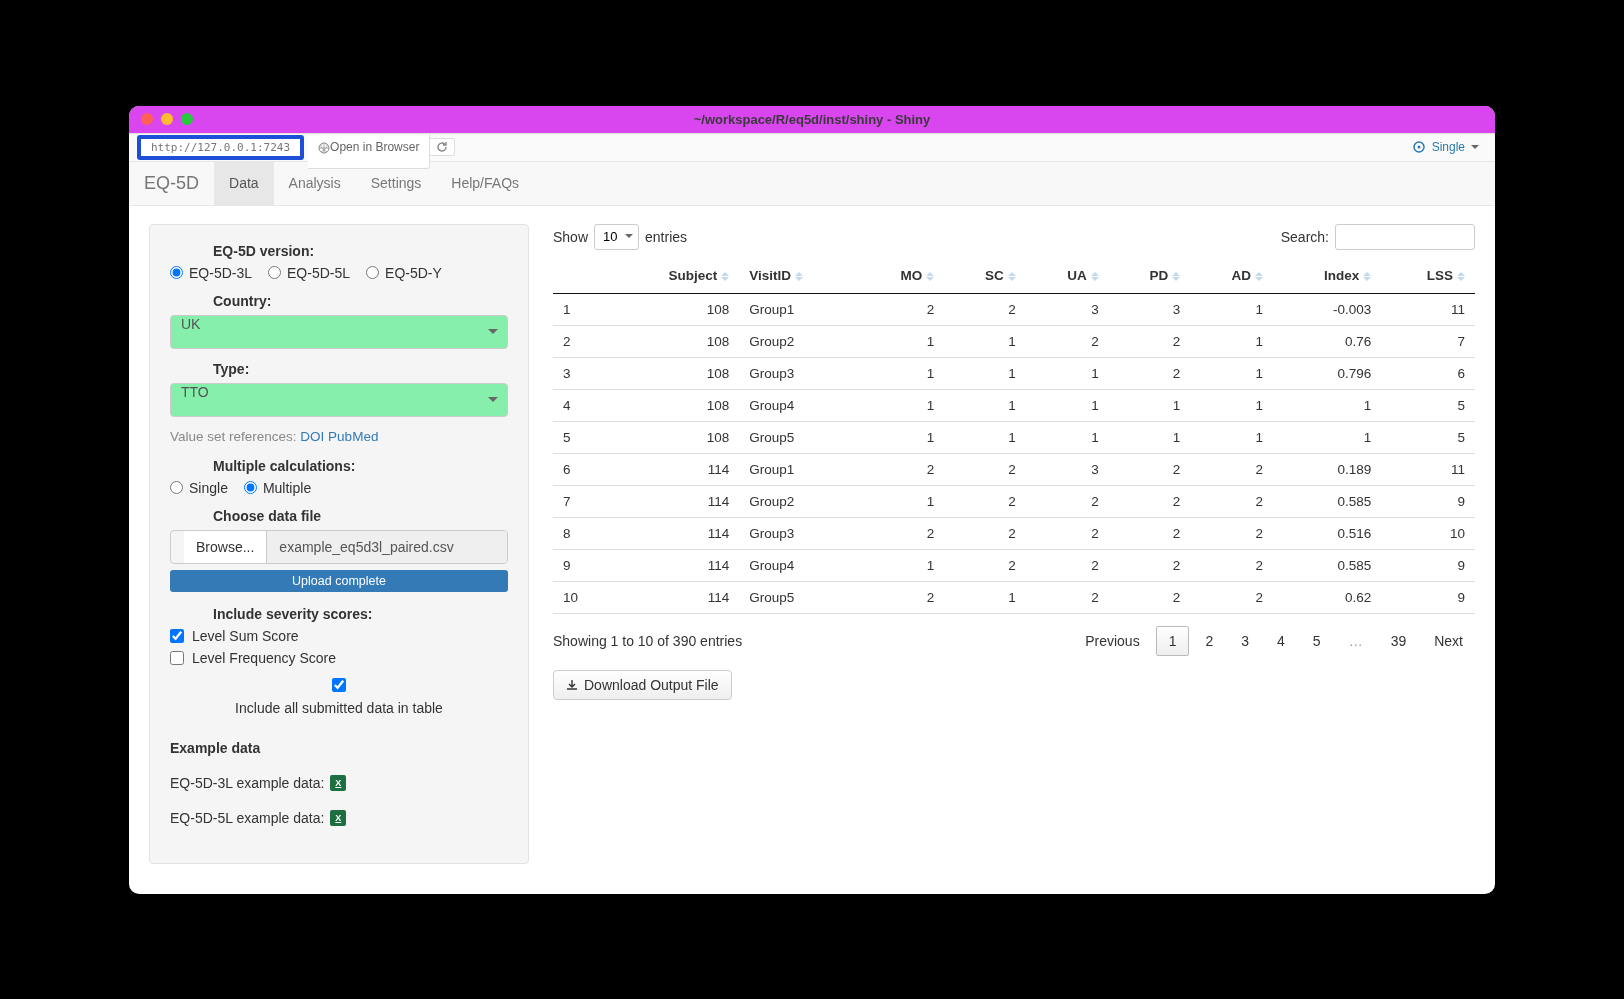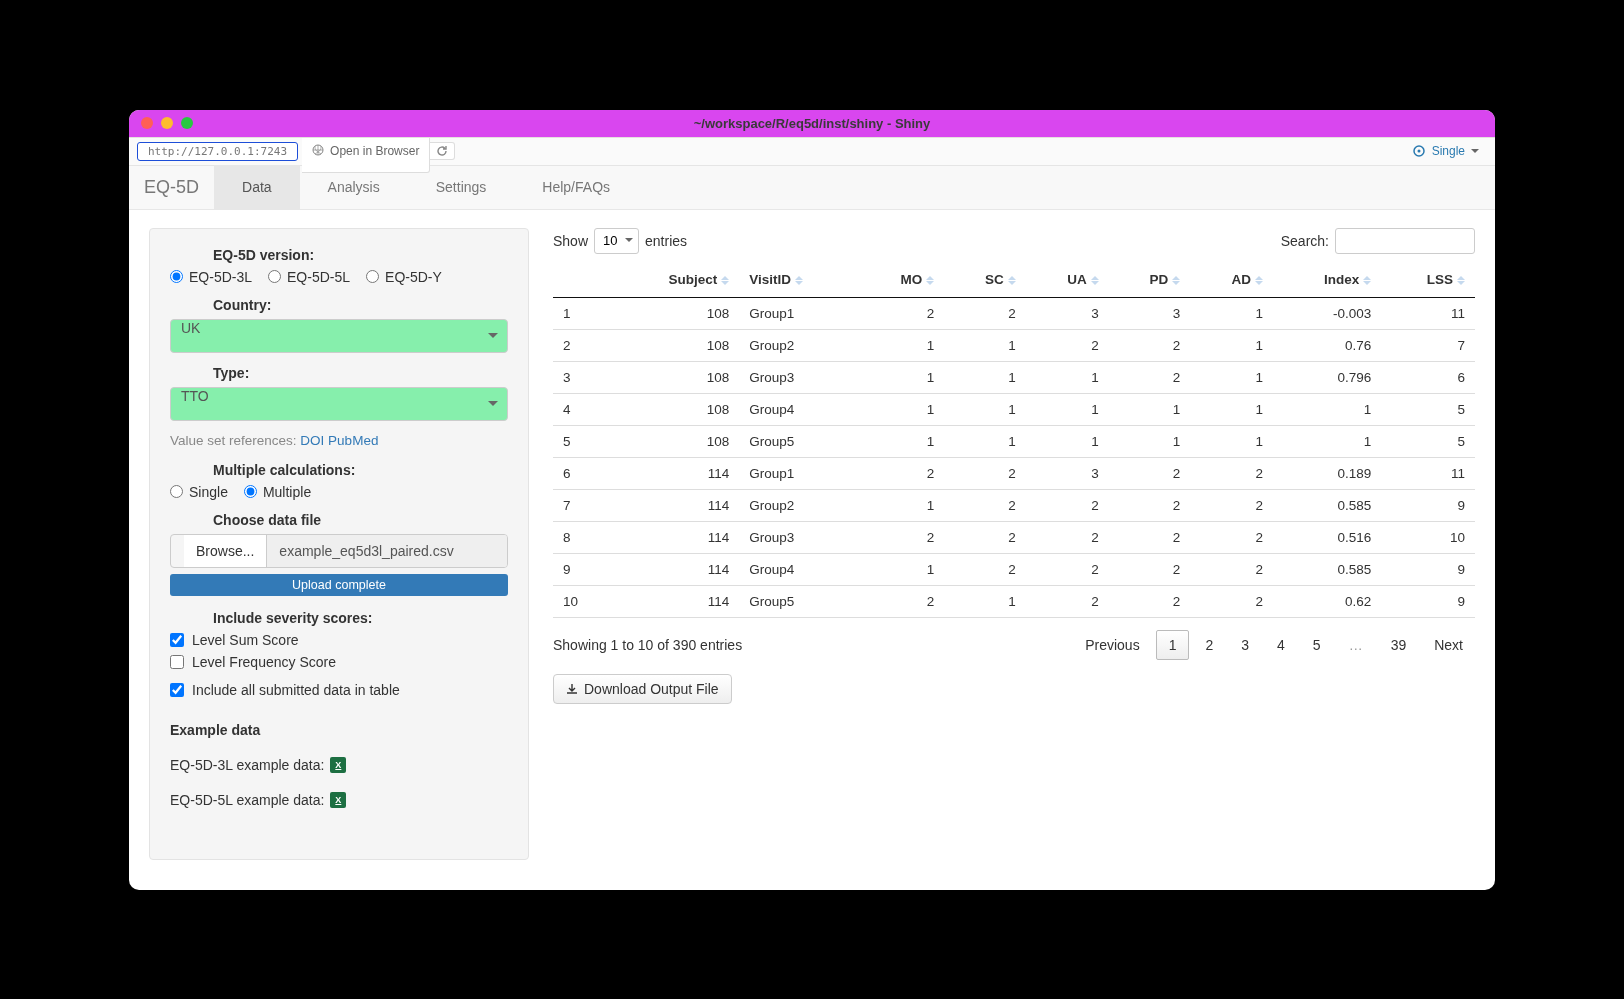--- a/index.html
+++ b/index.html
@@ -52,36 +52,35 @@
     border-bottom: 1px solid #e5e5e5;
     display: flex;
     align-items: center;
     padding: 0 8px;
     font-size: 12px;
     color: #666;
     gap: 4px;
   }
   .addr-url {
     background: #fff;
-    border: 1px solid #1d4ed8;
+    border: 4px solid #1d4ed8;
     border-radius: 3px;
     padding: 2px 10px;
     color: #777;
     font-family: "Menlo", monospace;
     font-size: 11px;
   }
   .addr-btn {
     border: 1px solid #ddd;
     border-left: none;
     background: #fff;
     padding: 14px 10px;
     border-radius: 0 3px 3px 0;
     display: flex;
-    align-items: flex-start;
-    gap: 6px;
+    align-items: flex-end;
     cursor: pointer;
   }
   .refresh-btn {
     border: 1px solid #ddd;
     border-left: none;
     background: #fff;
     padding: 2px 6px;
     border-radius: 0 3px 3px 0;
     cursor: pointer;
     color: #888;
@@ -101,21 +100,21 @@
     padding: 0 15px;
   }
   .navbar-brand {
     font-size: 18px;
     color: #777;
     margin-right: 15px;
     font-weight: 400;
     text-align: right;
   }
   .nav-tab {
-    padding: 0 28px;
+    padding: 0 15px;
     height: 44px;
     display: flex;
     align-items: center;
     color: #777;
     cursor: pointer;
   }
   .nav-tab.active {
     background: #e7e7e7;
     color: #555;
   }
@@ -359,21 +358,21 @@
 
       <label class="form-label">Include severity scores:</label>
       <div class="check-item">
         <input type="checkbox" id="cb-lss" checked="" style="">
         <span>Level Sum Score</span>
       </div>
       <div class="check-item">
         <input type="checkbox" id="cb-lfs" style="">
         <span>Level Frequency Score</span>
       </div>
-      <div class="check-item" style="margin-top:12px;">
+      <div class="check-item" style="margin-top:12px;flex-direction:column;">
         <input type="checkbox" id="cb-all" checked="" style="">
         <span>Include all submitted data in table</span>
       </div>
 
       <div class="example-label">Example data</div>
       <div class="example-row">
         <span>EQ-5D-3L example data:</span>
         <a href="#" class="excel-icon">X</a>
       </div>
       <div class="example-row">

